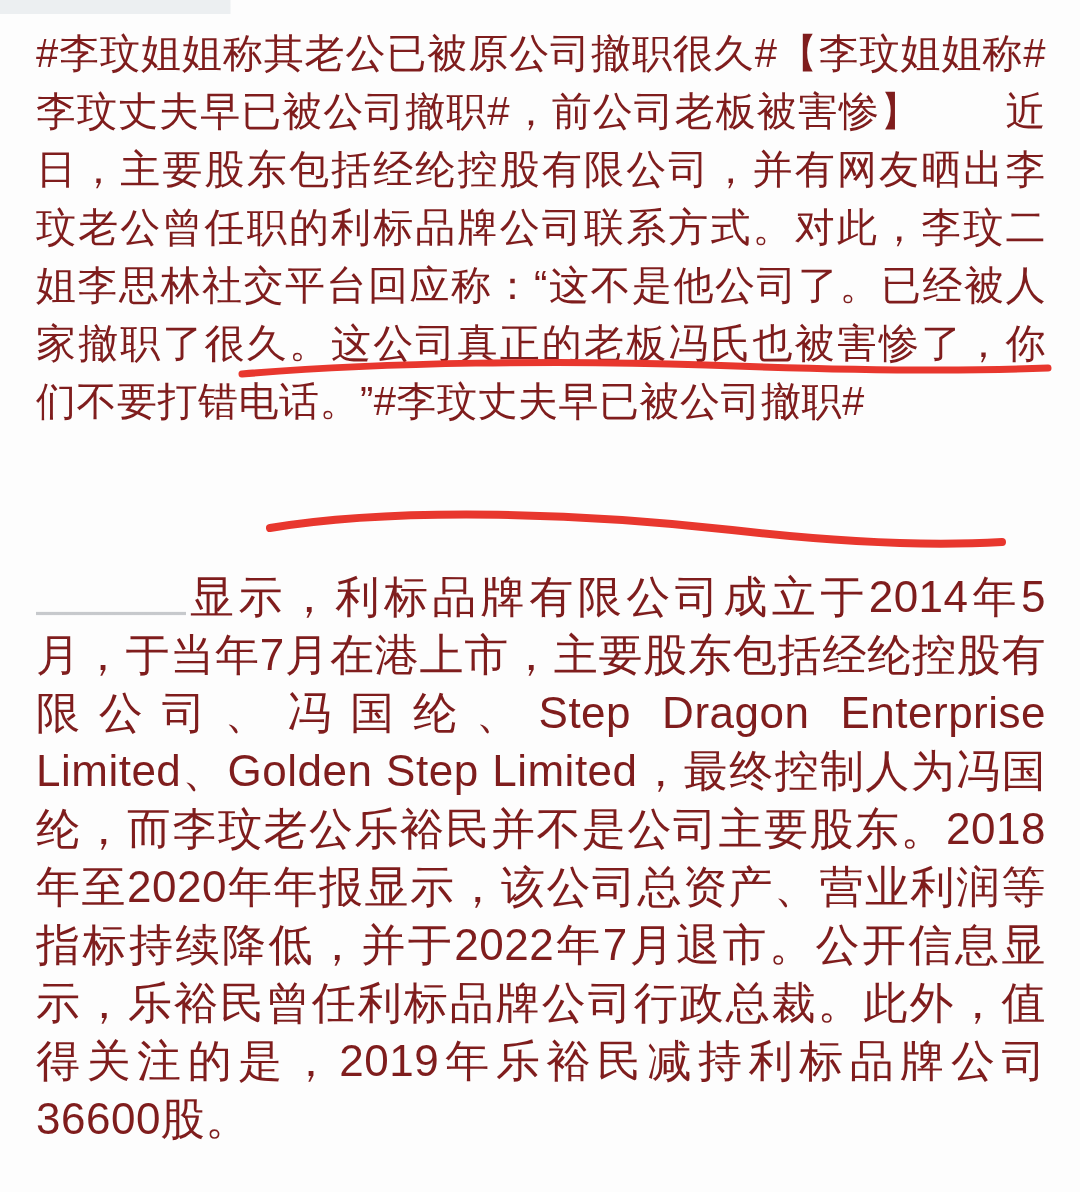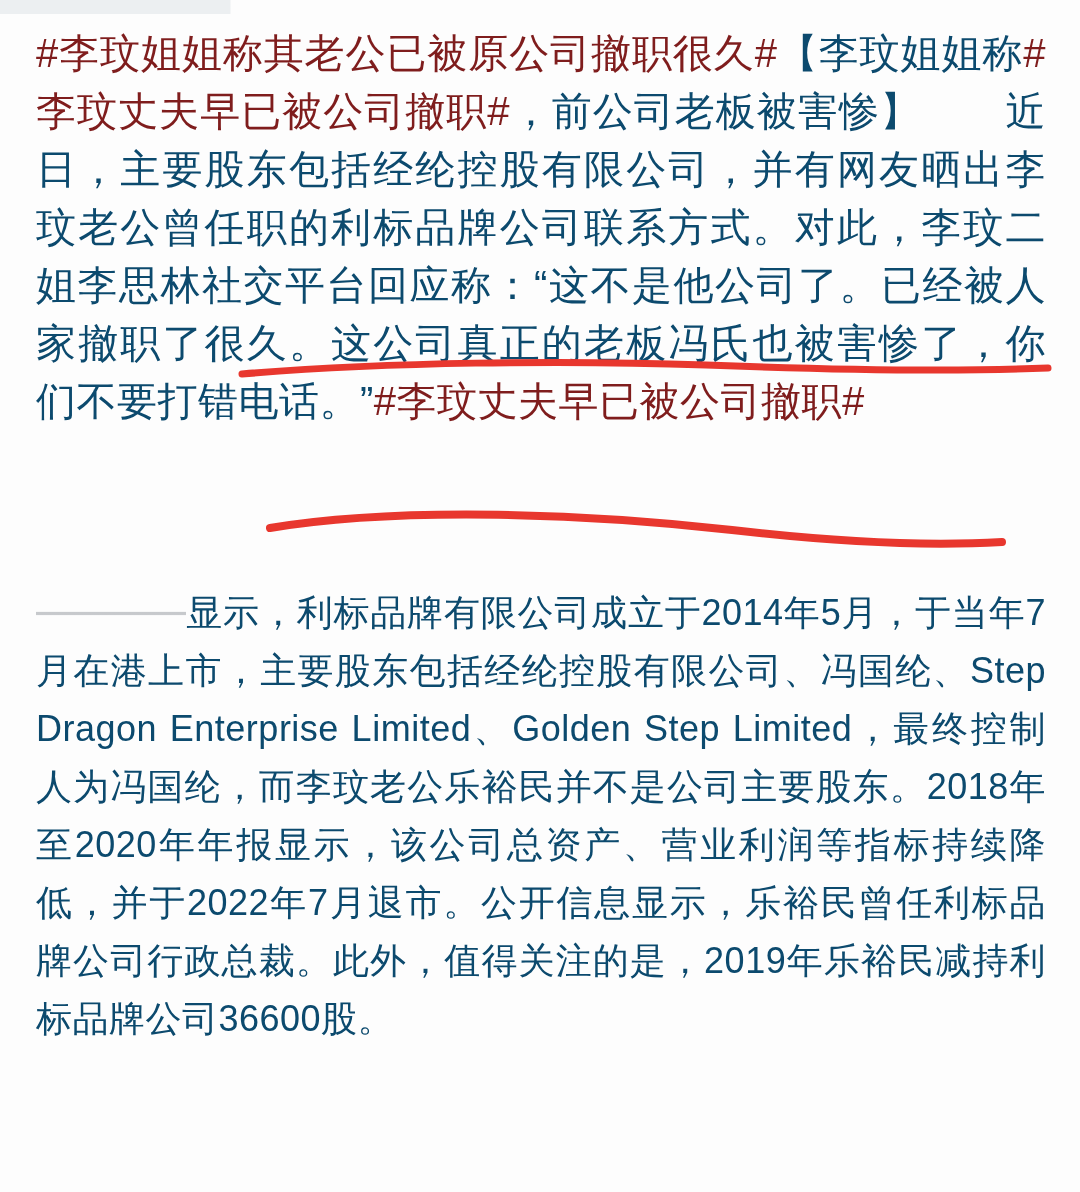--- a/index.html
+++ b/index.html
@@ -37,42 +37,41 @@
     line-height: 58px;
     color: #1b1b1b;
     letter-spacing: 0.5px;
     text-align: justify;
     word-break: break-word;
   }
   .topic {
     color: #7f1d1d;
   }
   .plain {
-    color: #0c4a6e;
+    color: #7f1d1d;
   }
   .gap-indent {
     display: inline-block;
     width: 150px;
   }
   .gap-small {
     display: inline-block;
     width: 84px;
   }
   .para2 {
     position: absolute;
     top: 568px;
     left: 36px;
     width: 1010px;
-    font-size: 36px;
+    font-size: 44px;
     line-height: 58px;
     color: #1b1b1b;
     letter-spacing: 0.5px;
     text-align: justify;
     word-break: break-word;
-    margin-top: 16px;
   }
   .smudge {
     position: absolute;
     left: 36px;
     top: 596px;
     width: 150px;
     height: 28px;
     background: linear-gradient(to bottom, rgba(255,255,255,0) 55%, #b9bcc0 58%, #b9bcc0 66%, rgba(255,255,255,0) 70%);
     opacity: .8;
   }

